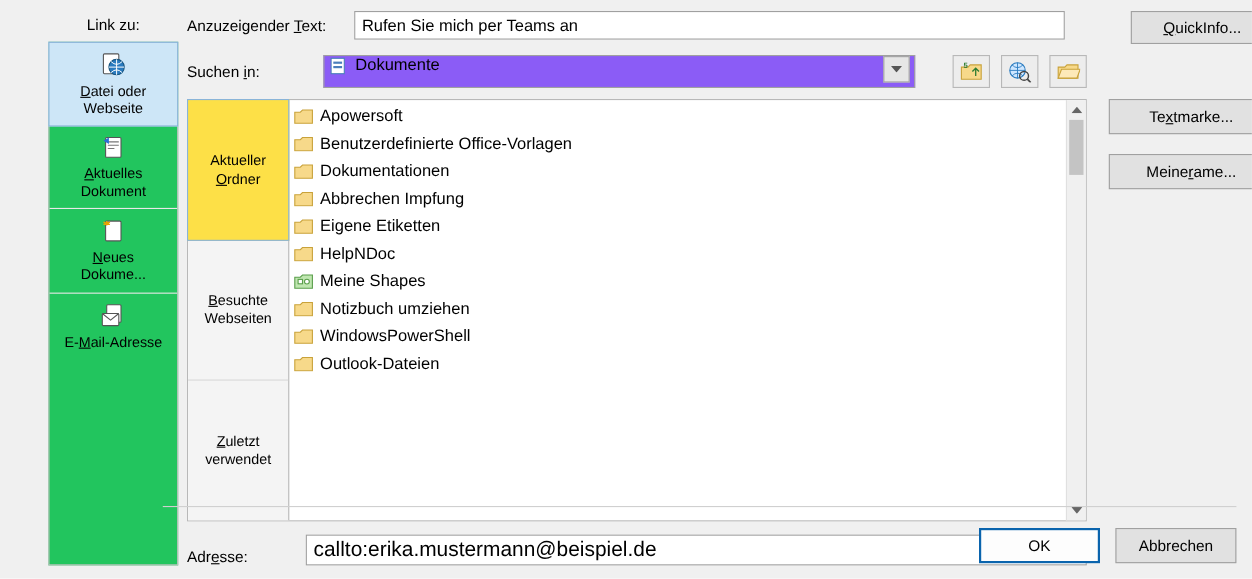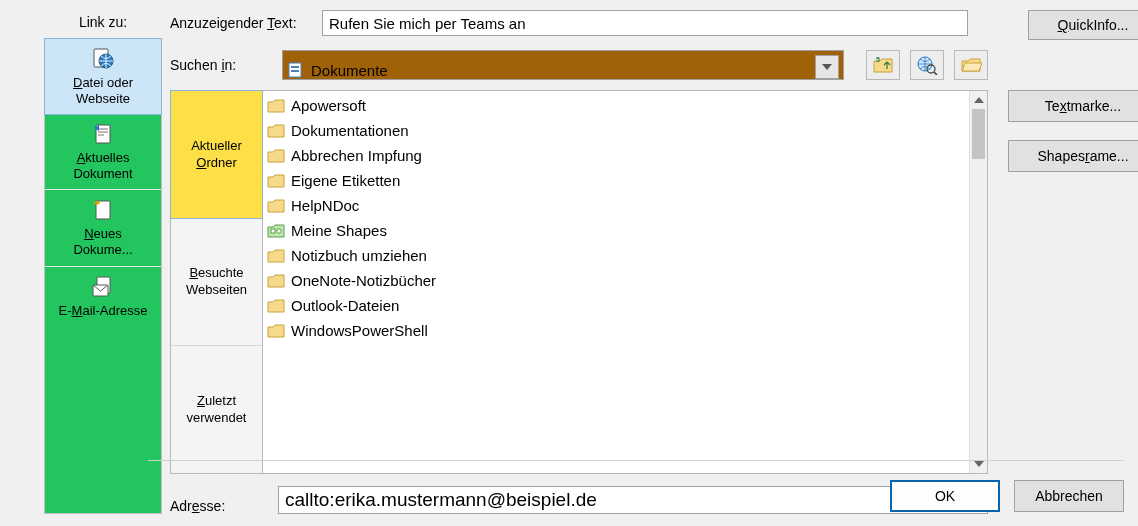--- a/index.html
+++ b/index.html
@@ -106,30 +106,30 @@
     gap: 20px;
   }
   .middle-left {
     flex: 1;
     display: flex;
     flex-direction: column;
   }
   .suchenin-row {
     display: flex;
     align-items: center;
-    gap: 12px;
+    gap: 24px;
     margin-bottom: 10px;
   }
   .suchenin-label { width: 100px; }
   .suchenin-combo {
     flex: 1;
     display: flex;
-    align-items: flex-end;
-    border: 1px solid #a0a0a0;
-    background: #a16207;
+    align-items: flex-start;
+    border: 1px solid #a0a0a0;
+    background: #8b5cf6;
     height: 30px;
     padding: 0 4px;
   }
   .combo-icon {
     width: 18px; height: 18px; margin-right: 6px;
     display: inline-block;
   }
   .combo-text { flex: 1; font-size: 15px; }
   .combo-dd {
     width: 24px; height: 24px;
@@ -424,20 +424,28 @@
                     </svg>
                   </span>
                   <span class="file-name">Apowersoft</span>
                 </div>
                 <div class="file-row">
                   <span class="folder-icon">
                     <svg width="18" height="14" viewBox="0 0 18 14">
                       <path d="M1 3 L6 3 L8 1 L17 1 L17 13 L1 13 Z" fill="#f7d98a" stroke="#c9a23a"></path>
                     </svg>
                   </span>
+                  <span class="file-name">Benutzerdefinierte Office-Vorlagen</span>
+                </div>
+                <div class="file-row">
+                  <span class="folder-icon">
+                    <svg width="18" height="14" viewBox="0 0 18 14">
+                      <path d="M1 3 L6 3 L8 1 L17 1 L17 13 L1 13 Z" fill="#f7d98a" stroke="#c9a23a"></path>
+                    </svg>
+                  </span>
                   <span class="file-name">Dokumentationen</span>
                 </div>
                 <div class="file-row">
                   <span class="folder-icon">
                     <svg width="18" height="14" viewBox="0 0 18 14">
                       <path d="M1 3 L6 3 L8 1 L17 1 L17 13 L1 13 Z" fill="#f7d98a" stroke="#c9a23a"></path>
                     </svg>
                   </span>
                   <span class="file-name">Abbrechen Impfung</span>
                 </div>
@@ -474,37 +482,29 @@
                     </svg>
                   </span>
                   <span class="file-name">Notizbuch umziehen</span>
                 </div>
                 <div class="file-row">
                   <span class="folder-icon">
                     <svg width="18" height="14" viewBox="0 0 18 14">
                       <path d="M1 3 L6 3 L8 1 L17 1 L17 13 L1 13 Z" fill="#f7d98a" stroke="#c9a23a"></path>
                     </svg>
                   </span>
-                  <span class="file-name">OneNote-Notizbücher</span>
+                  <span class="file-name">WindowsPowerShell</span>
                 </div>
                 <div class="file-row">
                   <span class="folder-icon">
                     <svg width="18" height="14" viewBox="0 0 18 14">
                       <path d="M1 3 L6 3 L8 1 L17 1 L17 13 L1 13 Z" fill="#f7d98a" stroke="#c9a23a"></path>
                     </svg>
                   </span>
                   <span class="file-name">Outlook-Dateien</span>
-                </div>
-                <div class="file-row">
-                  <span class="folder-icon">
-                    <svg width="18" height="14" viewBox="0 0 18 14">
-                      <path d="M1 3 L6 3 L8 1 L17 1 L17 13 L1 13 Z" fill="#f7d98a" stroke="#c9a23a"></path>
-                    </svg>
-                  </span>
-                  <span class="file-name">WindowsPowerShell</span>
                 </div>
               </div>
             <div class="vscroll">
               <div class="arrow">
                   <svg width="10" height="6" viewBox="0 0 10 6">
                     <path d="M0 6 L5 0 L10 6 Z" fill="#666"></path>
                   </svg>
                 </div>
               <div class="track">
                   <div class="thumb"></div>
@@ -527,21 +527,21 @@
                   <path d="M0 0 L5 6 L10 0 Z" fill="#555"></path>
                 </svg>
             </span>
           </div>
         </div>
 
       </div>
 
       <div class="side-buttons">
         <button class="side-btn"><span>Te</span><span class="acc">x</span><span>tmarke...</span></button>
-        <button class="side-btn"><span>Shapes</span><span class="acc">r</span><span>ame...</span></button>
+        <button class="side-btn"><span>Meine</span><span class="acc">r</span><span>ame...</span></button>
       </div>
     </div>
 
   </div>
 </div>
 
 <hr class="bottom-sep">
 
 <div class="dialog-buttons">
   <button class="dlg-btn primary">OK</button>

